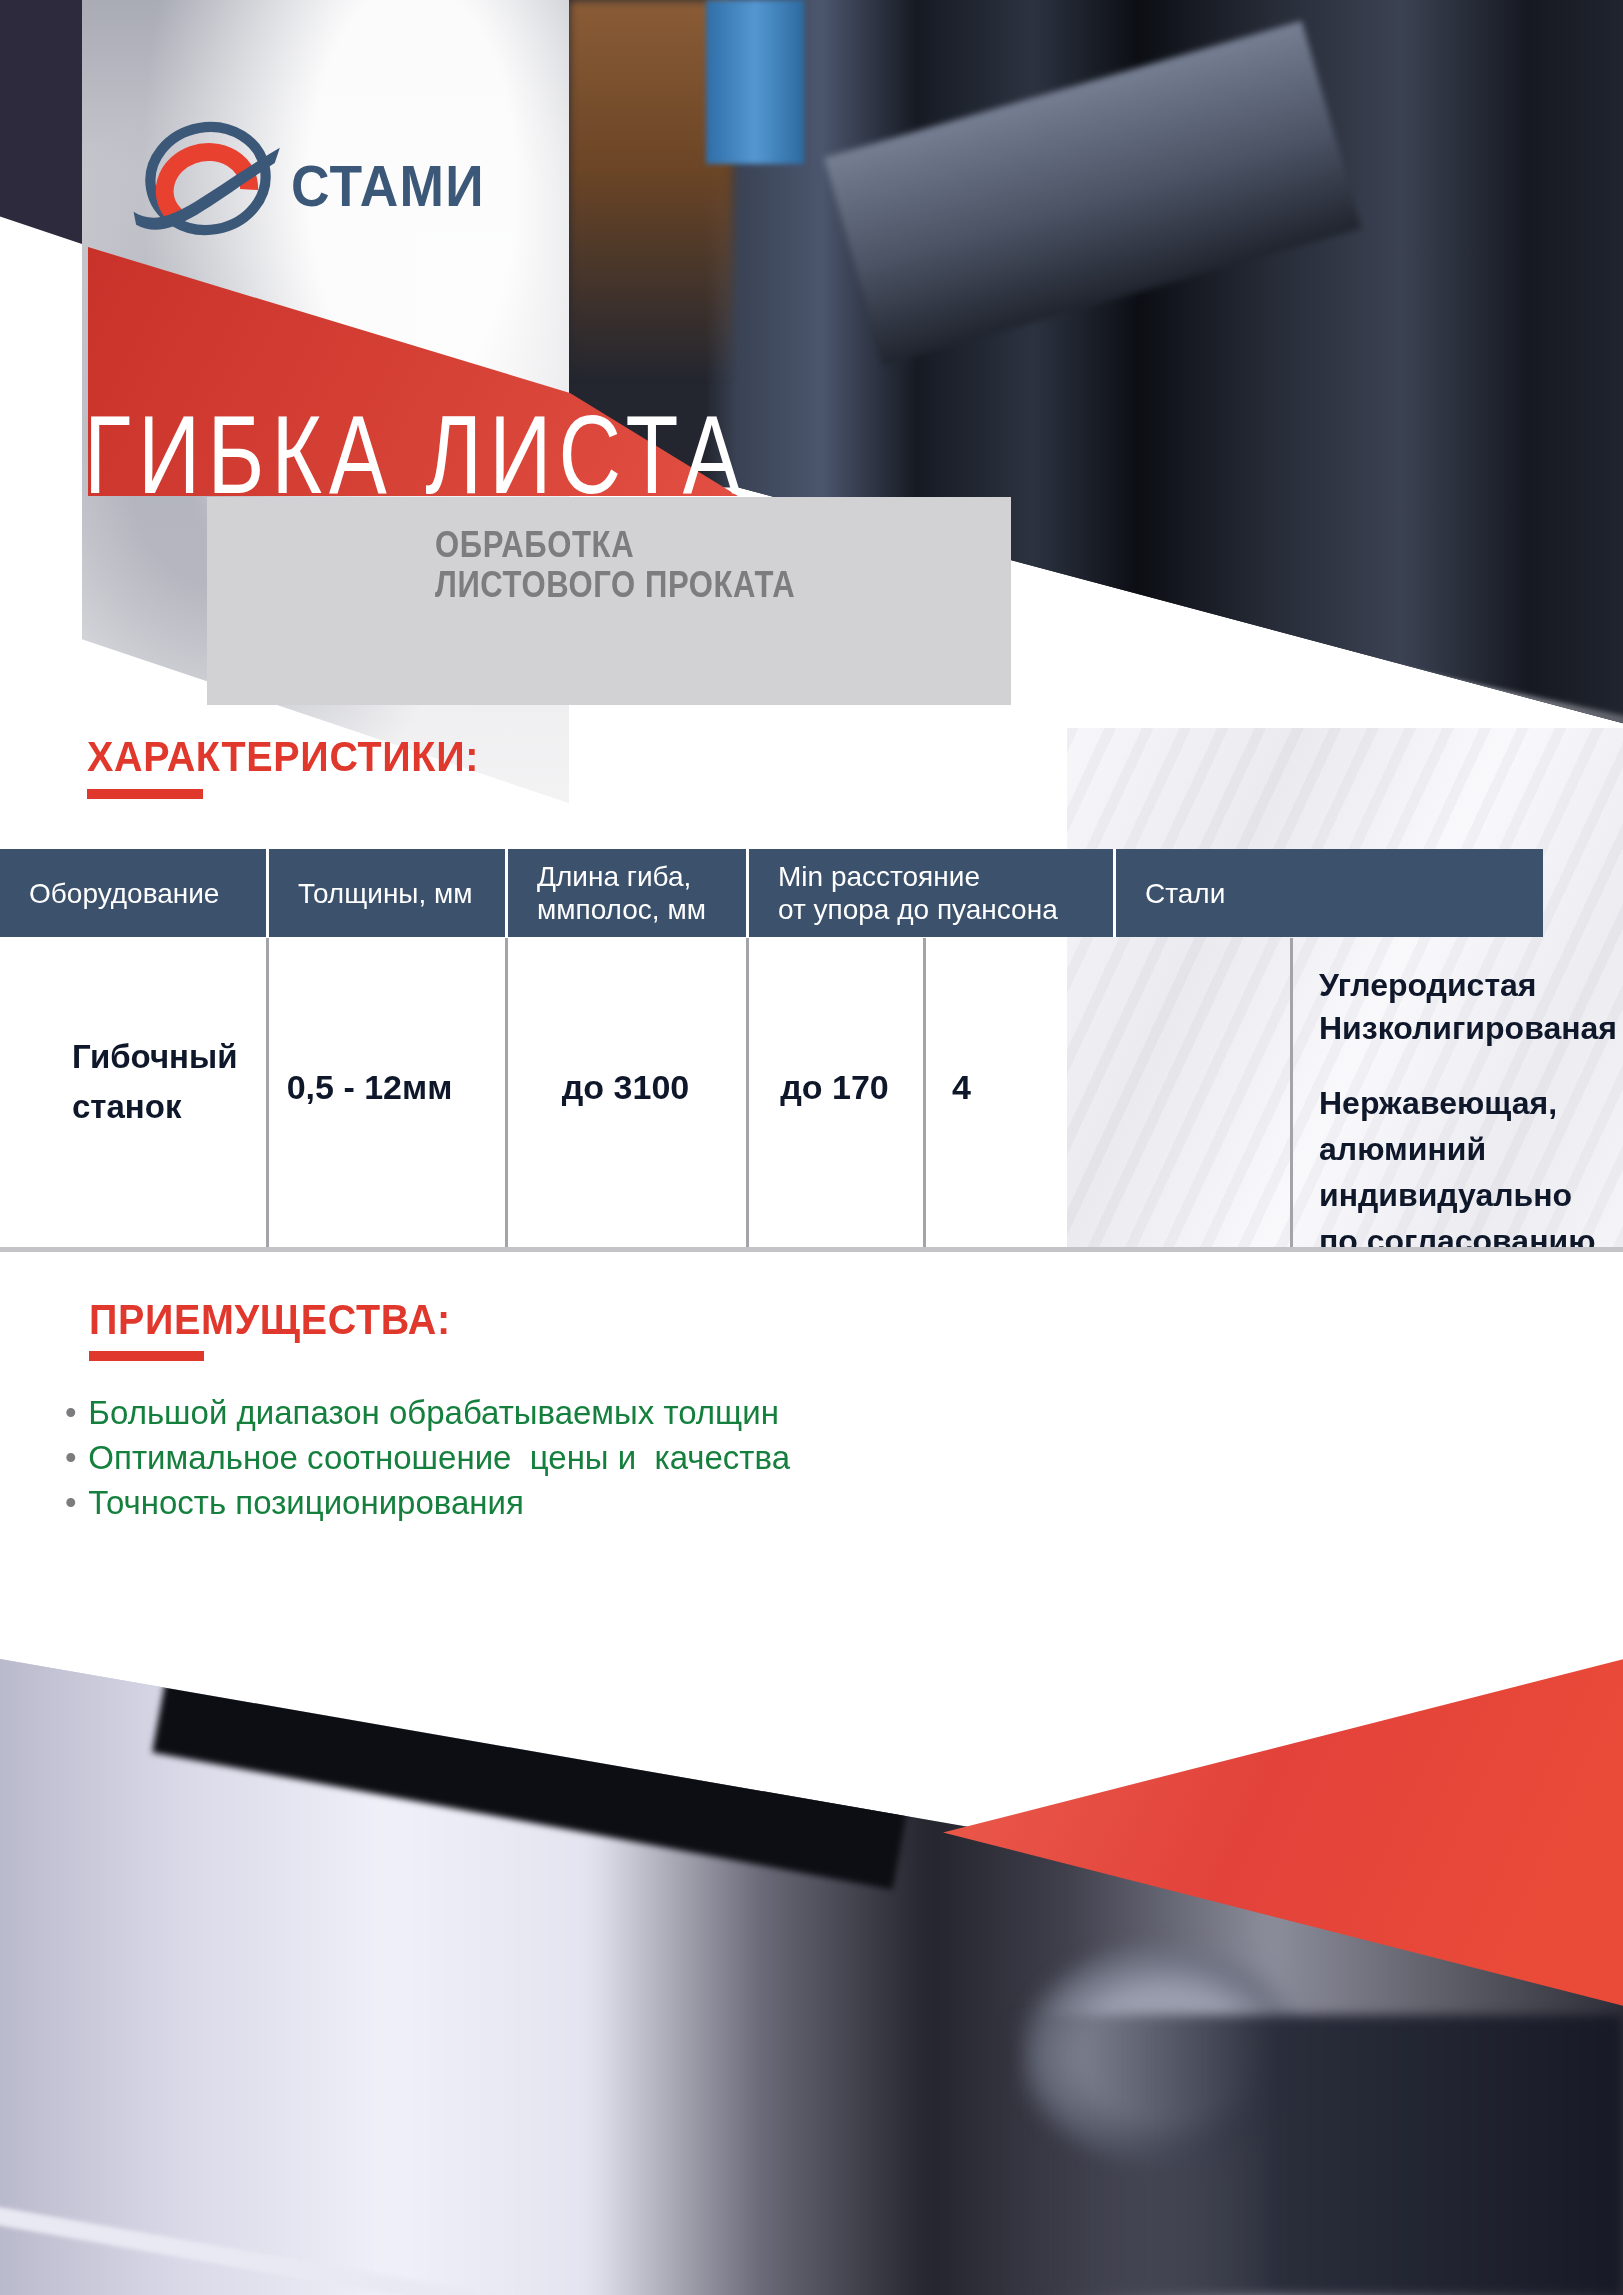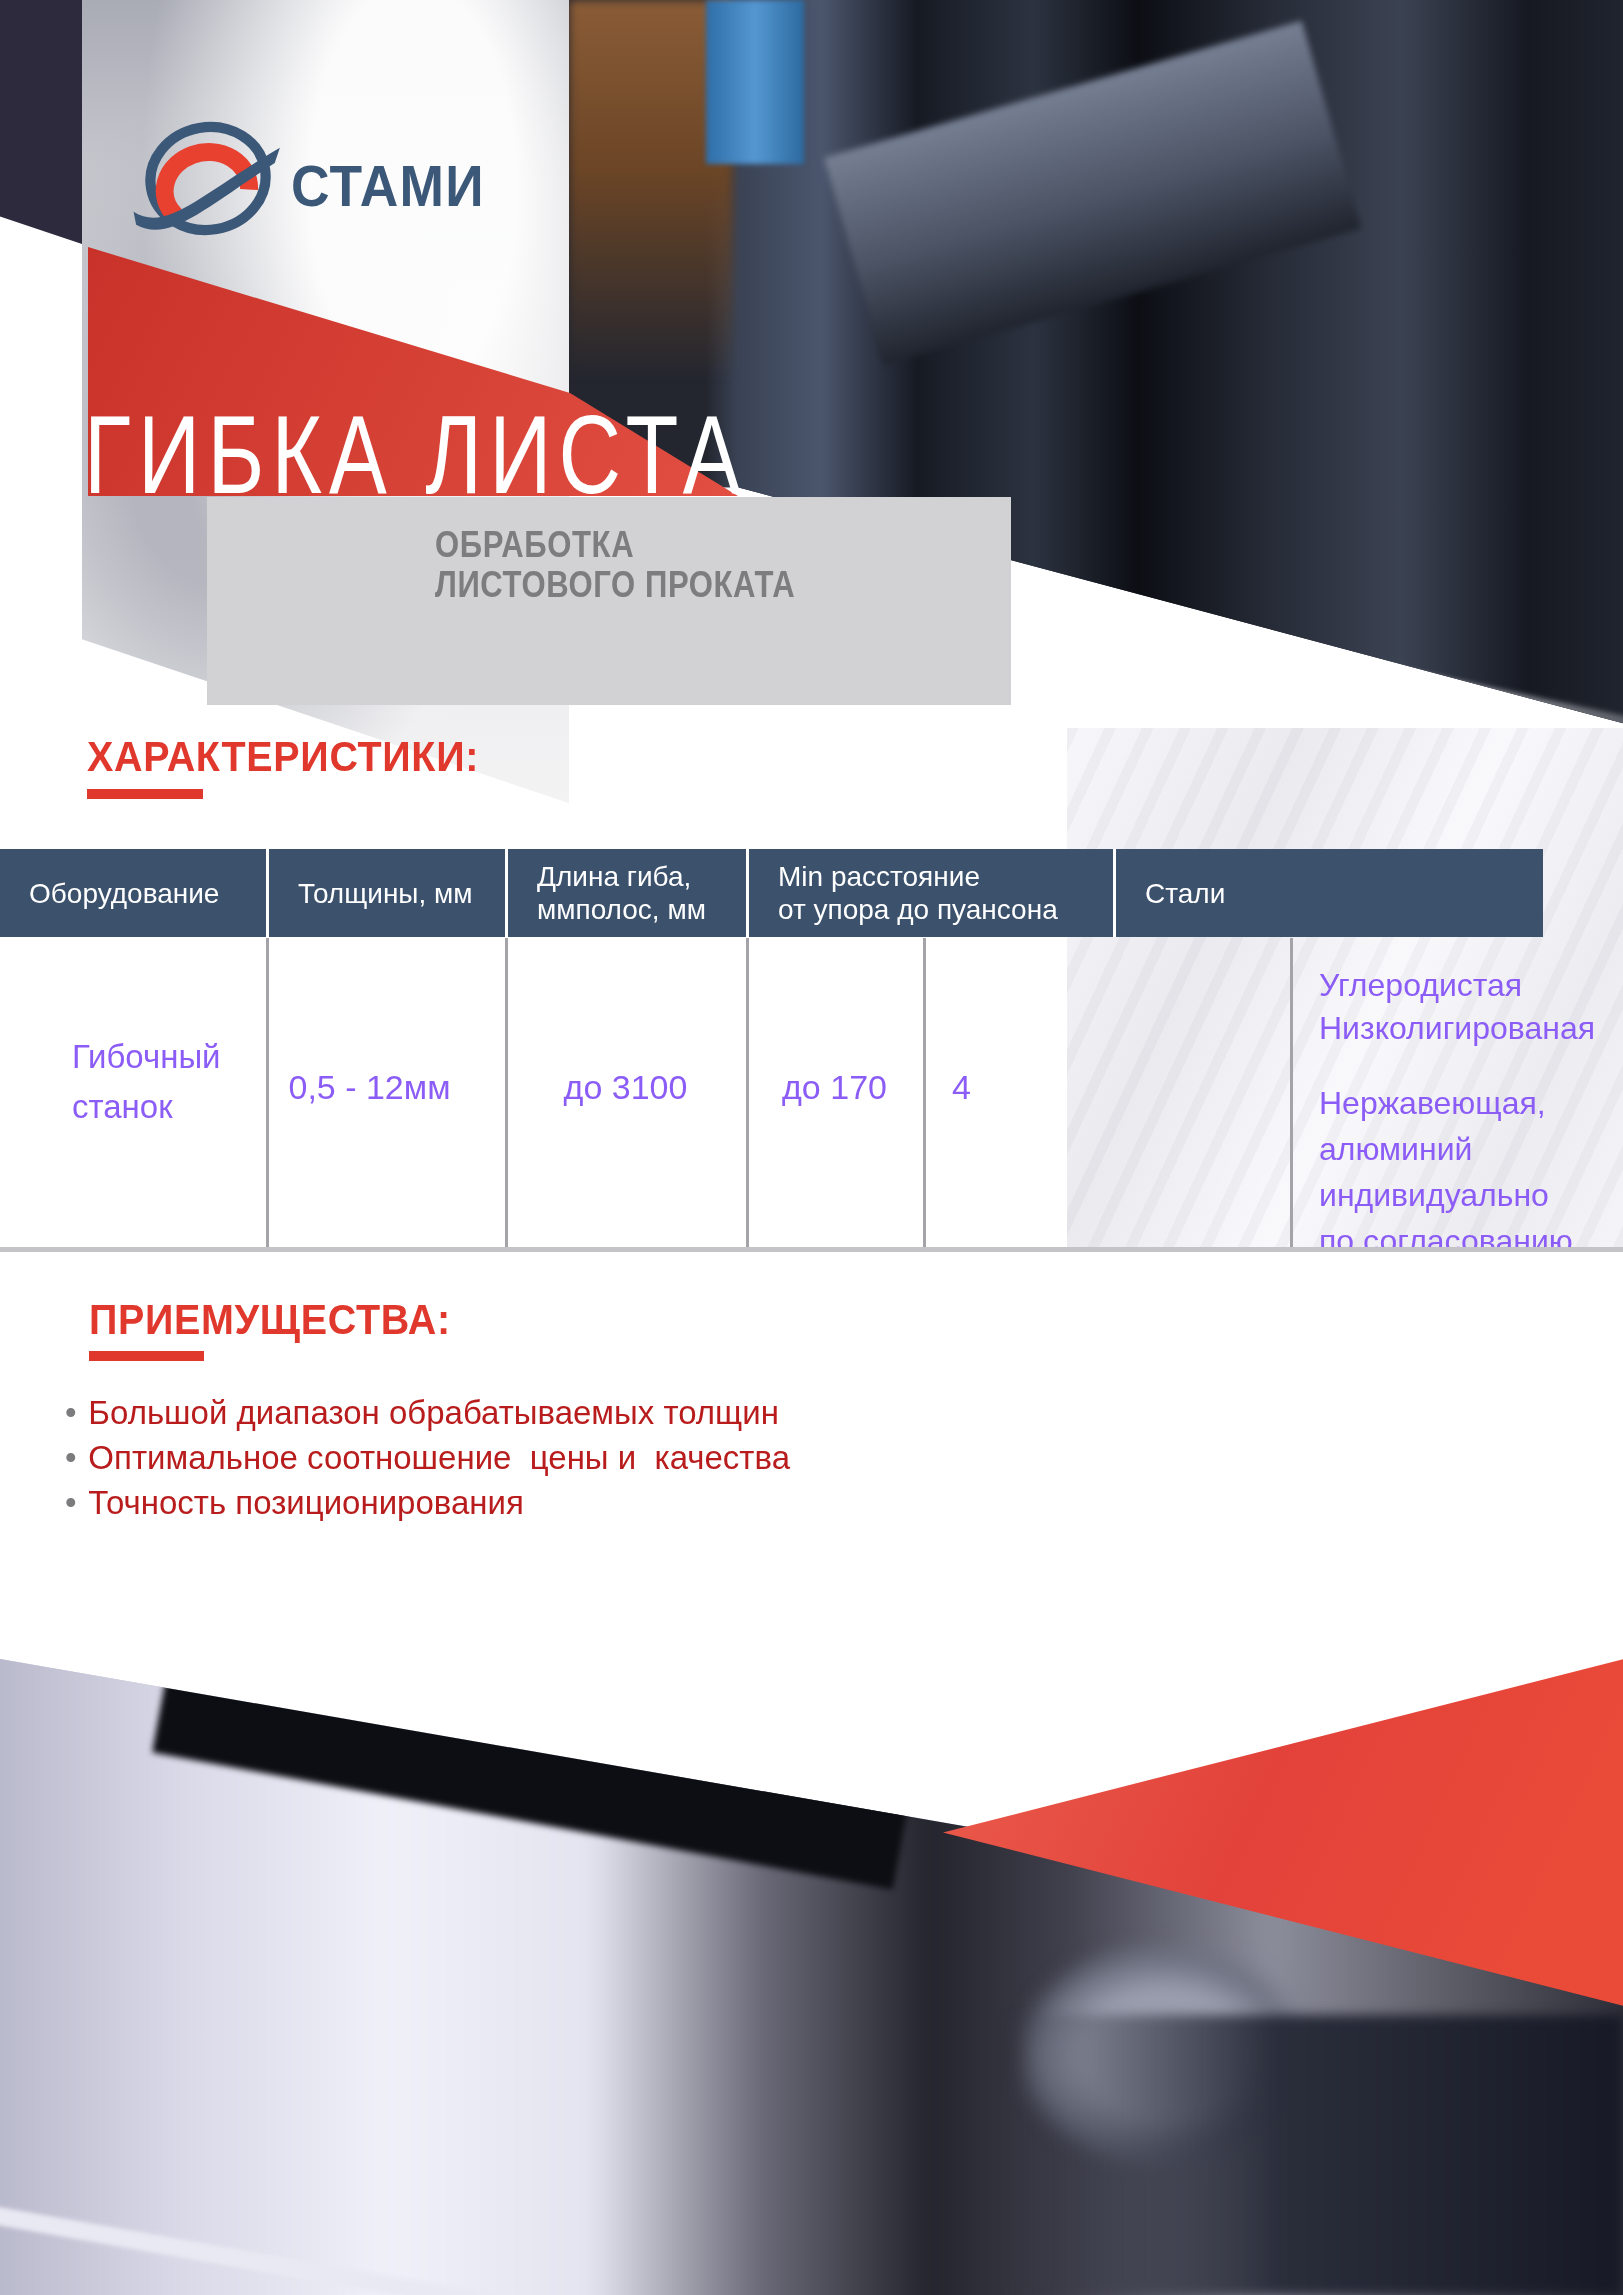--- a/index.html
+++ b/index.html
@@ -65,27 +65,27 @@
   .sec-underline{position:absolute;background:#e0382c;}
 
   
   .thead{position:absolute;left:0;top:849px;width:1543px;height:88px;display:flex;background:#3b516c;}
   .th{box-sizing:border-box;display:flex;align-items:center;padding-left:29px;color:#ffffff;
     font-size:28px;line-height:33px;white-space:pre-line;transform-origin:left center;}
   .th+.th{border-left:3.3px solid #ffffff;}
   .tbody{position:absolute;left:0;top:938px;width:1623px;height:311px;}
   .vsep{position:absolute;top:0;width:2.6px;height:311px;background:#a3a3a8;}
   .hrule{position:absolute;left:0;top:1247px;width:1623px;height:4.6px;background:#c4c4c8;}
-  .cell{position:absolute;color:#8b5cf6;font-size:33px;line-height:50px;white-space:pre-line;}
+  .cell{position:absolute;color:#0f172a;font-size:33px;line-height:50px;white-space:pre-line;font-weight:bold;}
   .cell.center{text-align:center;}
   .steels{line-height:43px;font-size:32px;}
 
   
   .adv-list{position:absolute;left:65px;top:1390px;margin:0;padding:0;list-style:none;}
-  .adv-list li{color:#b91c1c;font-size:33px;line-height:45px;white-space:pre-wrap;}
+  .adv-list li{color:#15803d;font-size:33px;line-height:45px;white-space:pre-wrap;}
   .adv-list li::before{content:"•";margin-right:11.8px;color:#7c7c7e;}
 
   
   .bottom-photo{position:absolute;left:0;top:1636px;width:1623px;height:660px;overflow:hidden;
     background:#c9cada;
     clip-path:polygon(0 3.5%,100% 46.1%,100% 100%,0 100%);}
   .bp-base{position:absolute;left:-39px;top:-39px;right:-39px;bottom:-39px;filter:blur(10.5px);
     background:linear-gradient(90deg,#b3b3c7 0%,#d9d9e8 13%,#f0f0f9 25%,#e4e4f0 37%,#6a6a78 47%,
       #23242c 57%,#3f404c 65%,#8d8e9c 77%,#55565f 89%,#23242f 100%);}
   .bp-clampbar{position:absolute;left:170px;top:19.6px;width:753px;height:98px;background:#0c0e13;

